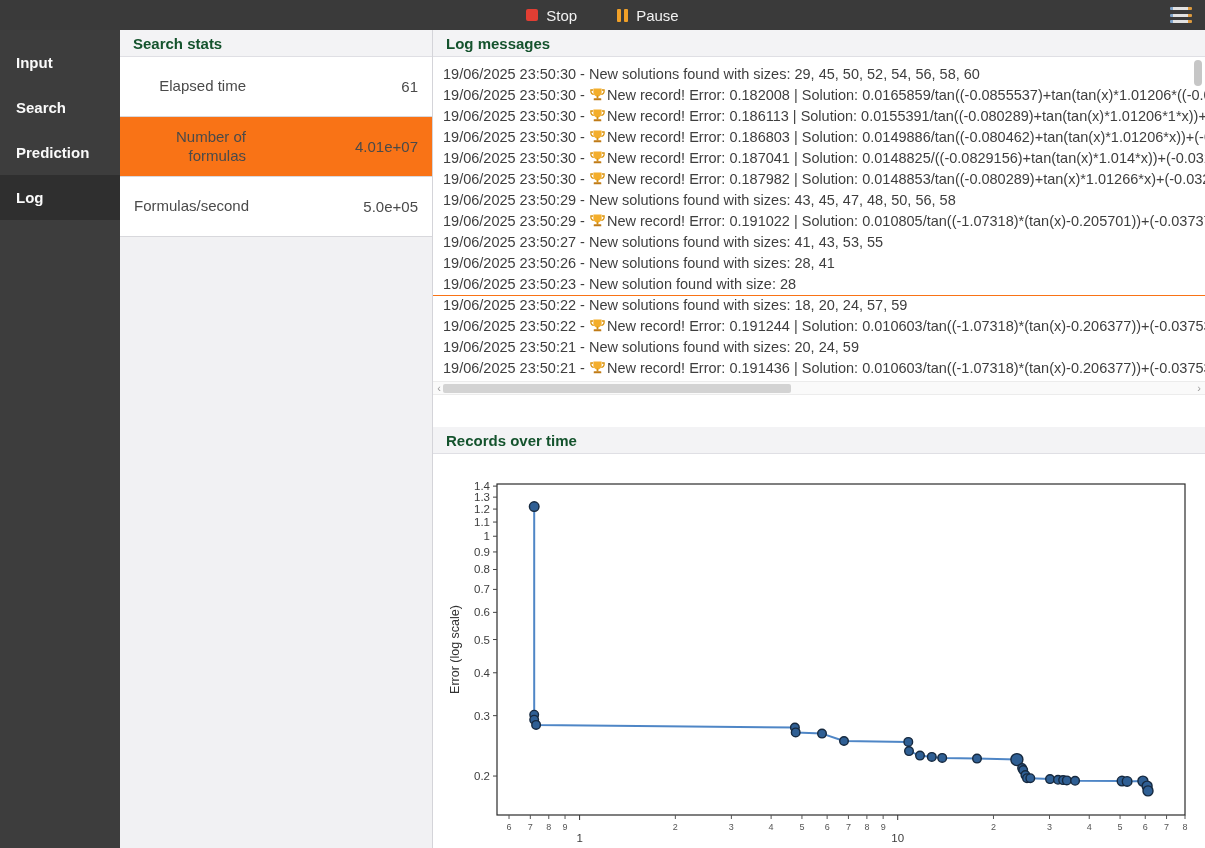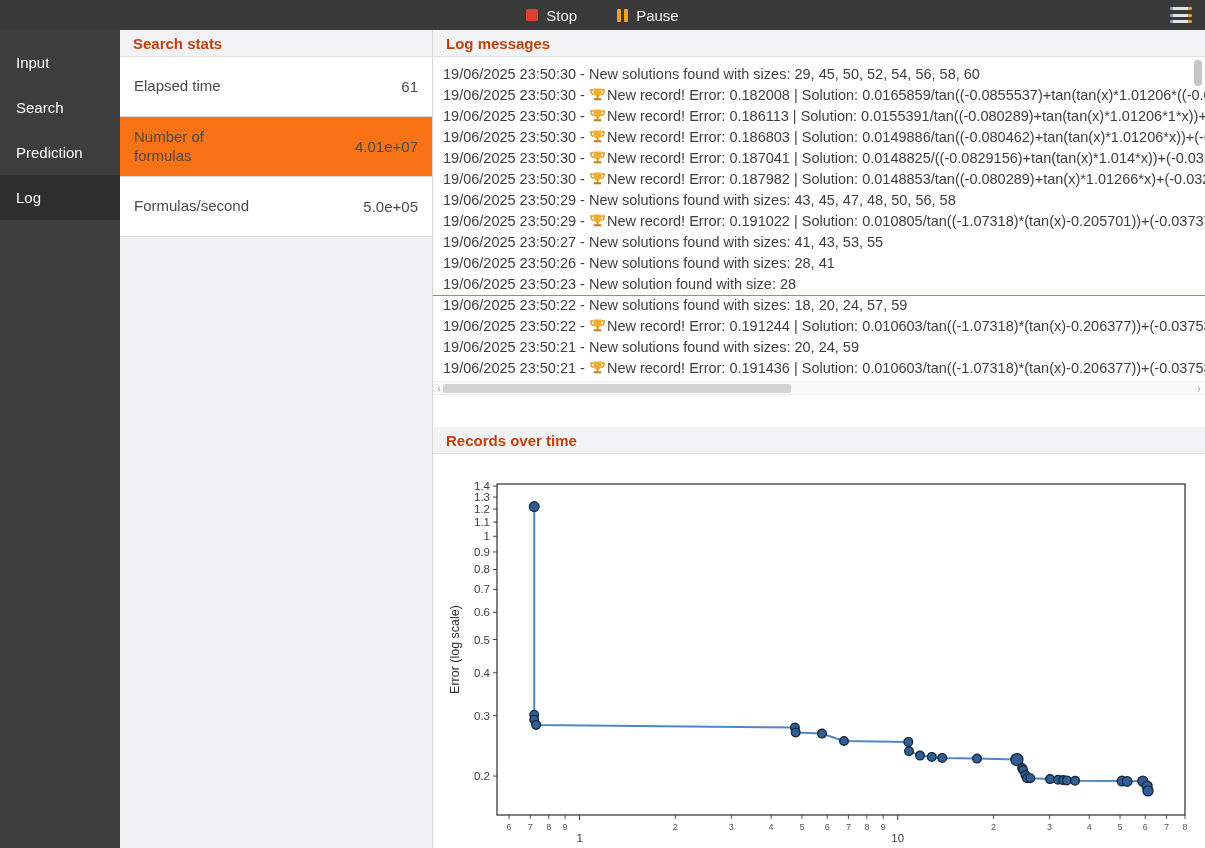--- a/index.html
+++ b/index.html
@@ -25,45 +25,45 @@
     display:flex; flex-direction:column; justify-content:space-between;
     background:none; border:none; cursor:pointer; padding:1px 0;
   }
   .menu-btn i {
     height:3px; border-radius:1px;
     background:linear-gradient(90deg,#7fa3c9 0 3px,#e2e2e2 3px 18px,#dd9a3e 18px 22px);
   }
   
   .sidebar {
     position:absolute; left:0; top:30px; width:120px; height:818px;
-    background:#3d3d3d; padding-top:10px;
+    background:#3d3d3d; padding-top:10px;font-weight:bold;
   }
   .side-item {
     height:45px; display:flex; align-items:center; padding-left:16px;
     color:#fafafa; font-size:15px; cursor:pointer;
   }
   .side-item.selected { background:#2f2f2f; }
   
   .panel-header {
     height:27px; background:#f3f3f5; border-bottom:1px solid #dfdfe4;
     display:flex; align-items:center; padding-left:13px;
-    color:#c2410c; font-weight:bold; font-size:15px;
+    color:#14532d; font-weight:bold; font-size:15px;
   }
   
   .stats-panel {
     position:absolute; left:120px; top:30px; width:313px; height:818px;
     background:#f1f1f3; border-right:1px solid #d4d4d9;
   }
   .stat-row {
     display:flex; align-items:center; min-height:60px;
     border-bottom:1px solid #d8d8dc; background:#fff;
     color:#4a4a4a; font-size:15px;
   }
   .stat-row.alt { background:#f97316; }
-  .stat-label { flex:0 0 140px; text-align:left; padding:6px 14px; line-height:1.25; }
+  .stat-label { flex:0 0 140px; text-align:right; padding:6px 14px; line-height:1.25; }
   .stat-value { flex:1; text-align:right; padding-right:14px; }
   
   .log-panel {
     position:absolute; left:433px; top:30px; width:772px; height:266px;
     background:#fff; border-bottom:1px solid #f97316;
   }
   .log-content {
     position:absolute; left:0; top:27px; width:772px; height:324px;
     overflow:hidden; padding:7px 16px 0 10px;
   }

